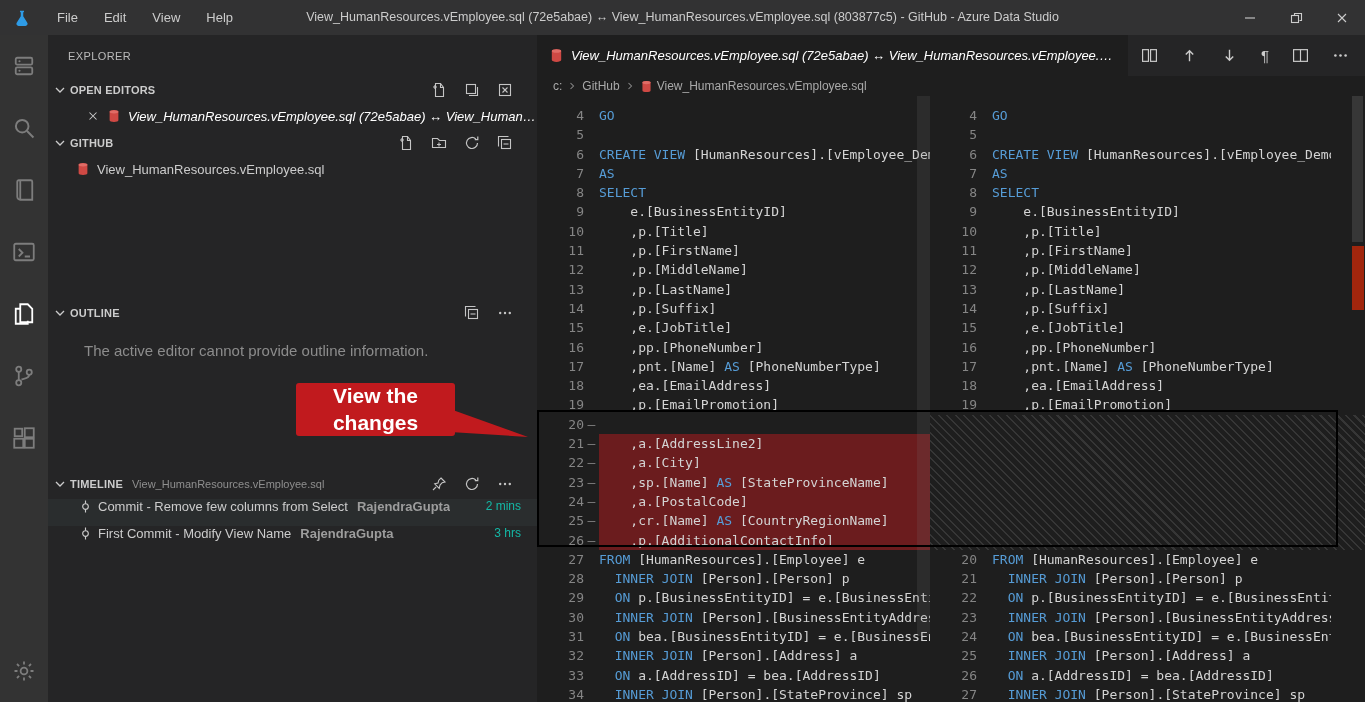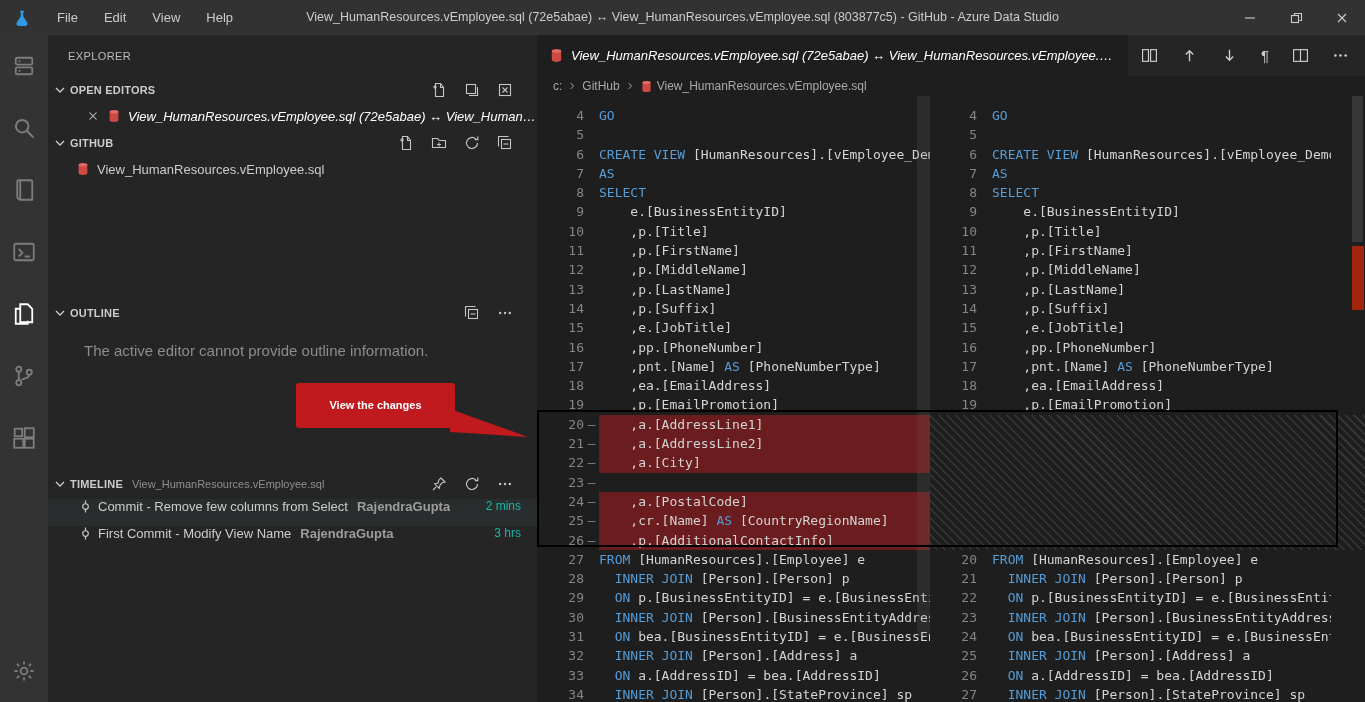--- a/index.html
+++ b/index.html
@@ -72,23 +72,23 @@
 
   .vscroll { position:absolute; top:0; right:0; width:13px; height:100%; }
   .vs-slider { position:absolute; top:0; left:0; width:100%; height:540px; background:rgba(121,121,121,0.16); }
   .ruler { position:absolute; top:0; right:0; width:14px; height:100%; }
   .ruler-slider { position:absolute; top:0; left:1px; width:11px; height:146px; background:rgba(121,121,121,0.28); }
   .ruler-red { position:absolute; top:150px; left:1px; width:12px; height:64px; background:var(--overview-delete-red,#a1260d); }
 
   
   .anno-rect { position:absolute; left:537px; top:410px; width:801px; height:137px; border:2px solid #000;
                z-index:30; pointer-events:none; }
-  .callout { position:absolute; left:296px; top:383px; width:159px; height:45px; background:var(--callout-red,#c11a1e);
+  .callout { position:absolute; left:296px; top:383px; width:159px; height:53px; background:var(--callout-red,#c11a1e);
              border-radius:3px; z-index:32; display:flex; align-items:center; justify-content:center;
-             color:#fff; font-weight:700; font-size:11px; text-align:center; line-height:1.25; }
+             color:#fff; font-weight:700; font-size:21px; text-align:center; line-height:1.25; }
   .callout span { width:112px; }
   .callout-tail { position:absolute; left:450px; top:401px; z-index:31; }
 
   svg.ic { display:block; }
 </style>
 </head>
 <body>
 
 <div class="app">
 
@@ -503,35 +503,35 @@
               <span class="ct">    ,ea.[EmailAddress]</span>
             </div>
             <div class="code-row">
               <span class="ln">19</span>
               <span class="sign"></span>
               <span class="ct">    ,p.[EmailPromotion]</span>
             </div>
             <div class="code-row removed">
               <span class="ln">20</span>
               <span class="sign">—</span>
-              <span class="ct">    ,a.[AddressLine1]</span>
             </div>
             <div class="code-row removed">
               <span class="ln">21</span>
               <span class="sign">—</span>
               <span class="ct">    ,a.[AddressLine2]</span>
             </div>
             <div class="code-row removed">
               <span class="ln">22</span>
               <span class="sign">—</span>
               <span class="ct">    ,a.[City]</span>
             </div>
             <div class="code-row removed">
               <span class="ln">23</span>
               <span class="sign">—</span>
+              <span class="ct">    ,sp.[Name] <span class="kw">AS</span> [StateProvinceName]</span>
             </div>
             <div class="code-row removed">
               <span class="ln">24</span>
               <span class="sign">—</span>
               <span class="ct">    ,a.[PostalCode]</span>
             </div>
             <div class="code-row removed">
               <span class="ln">25</span>
               <span class="sign">—</span>
               <span class="ct">    ,cr.[Name] <span class="kw">AS</span> [CountryRegionName]</span>

